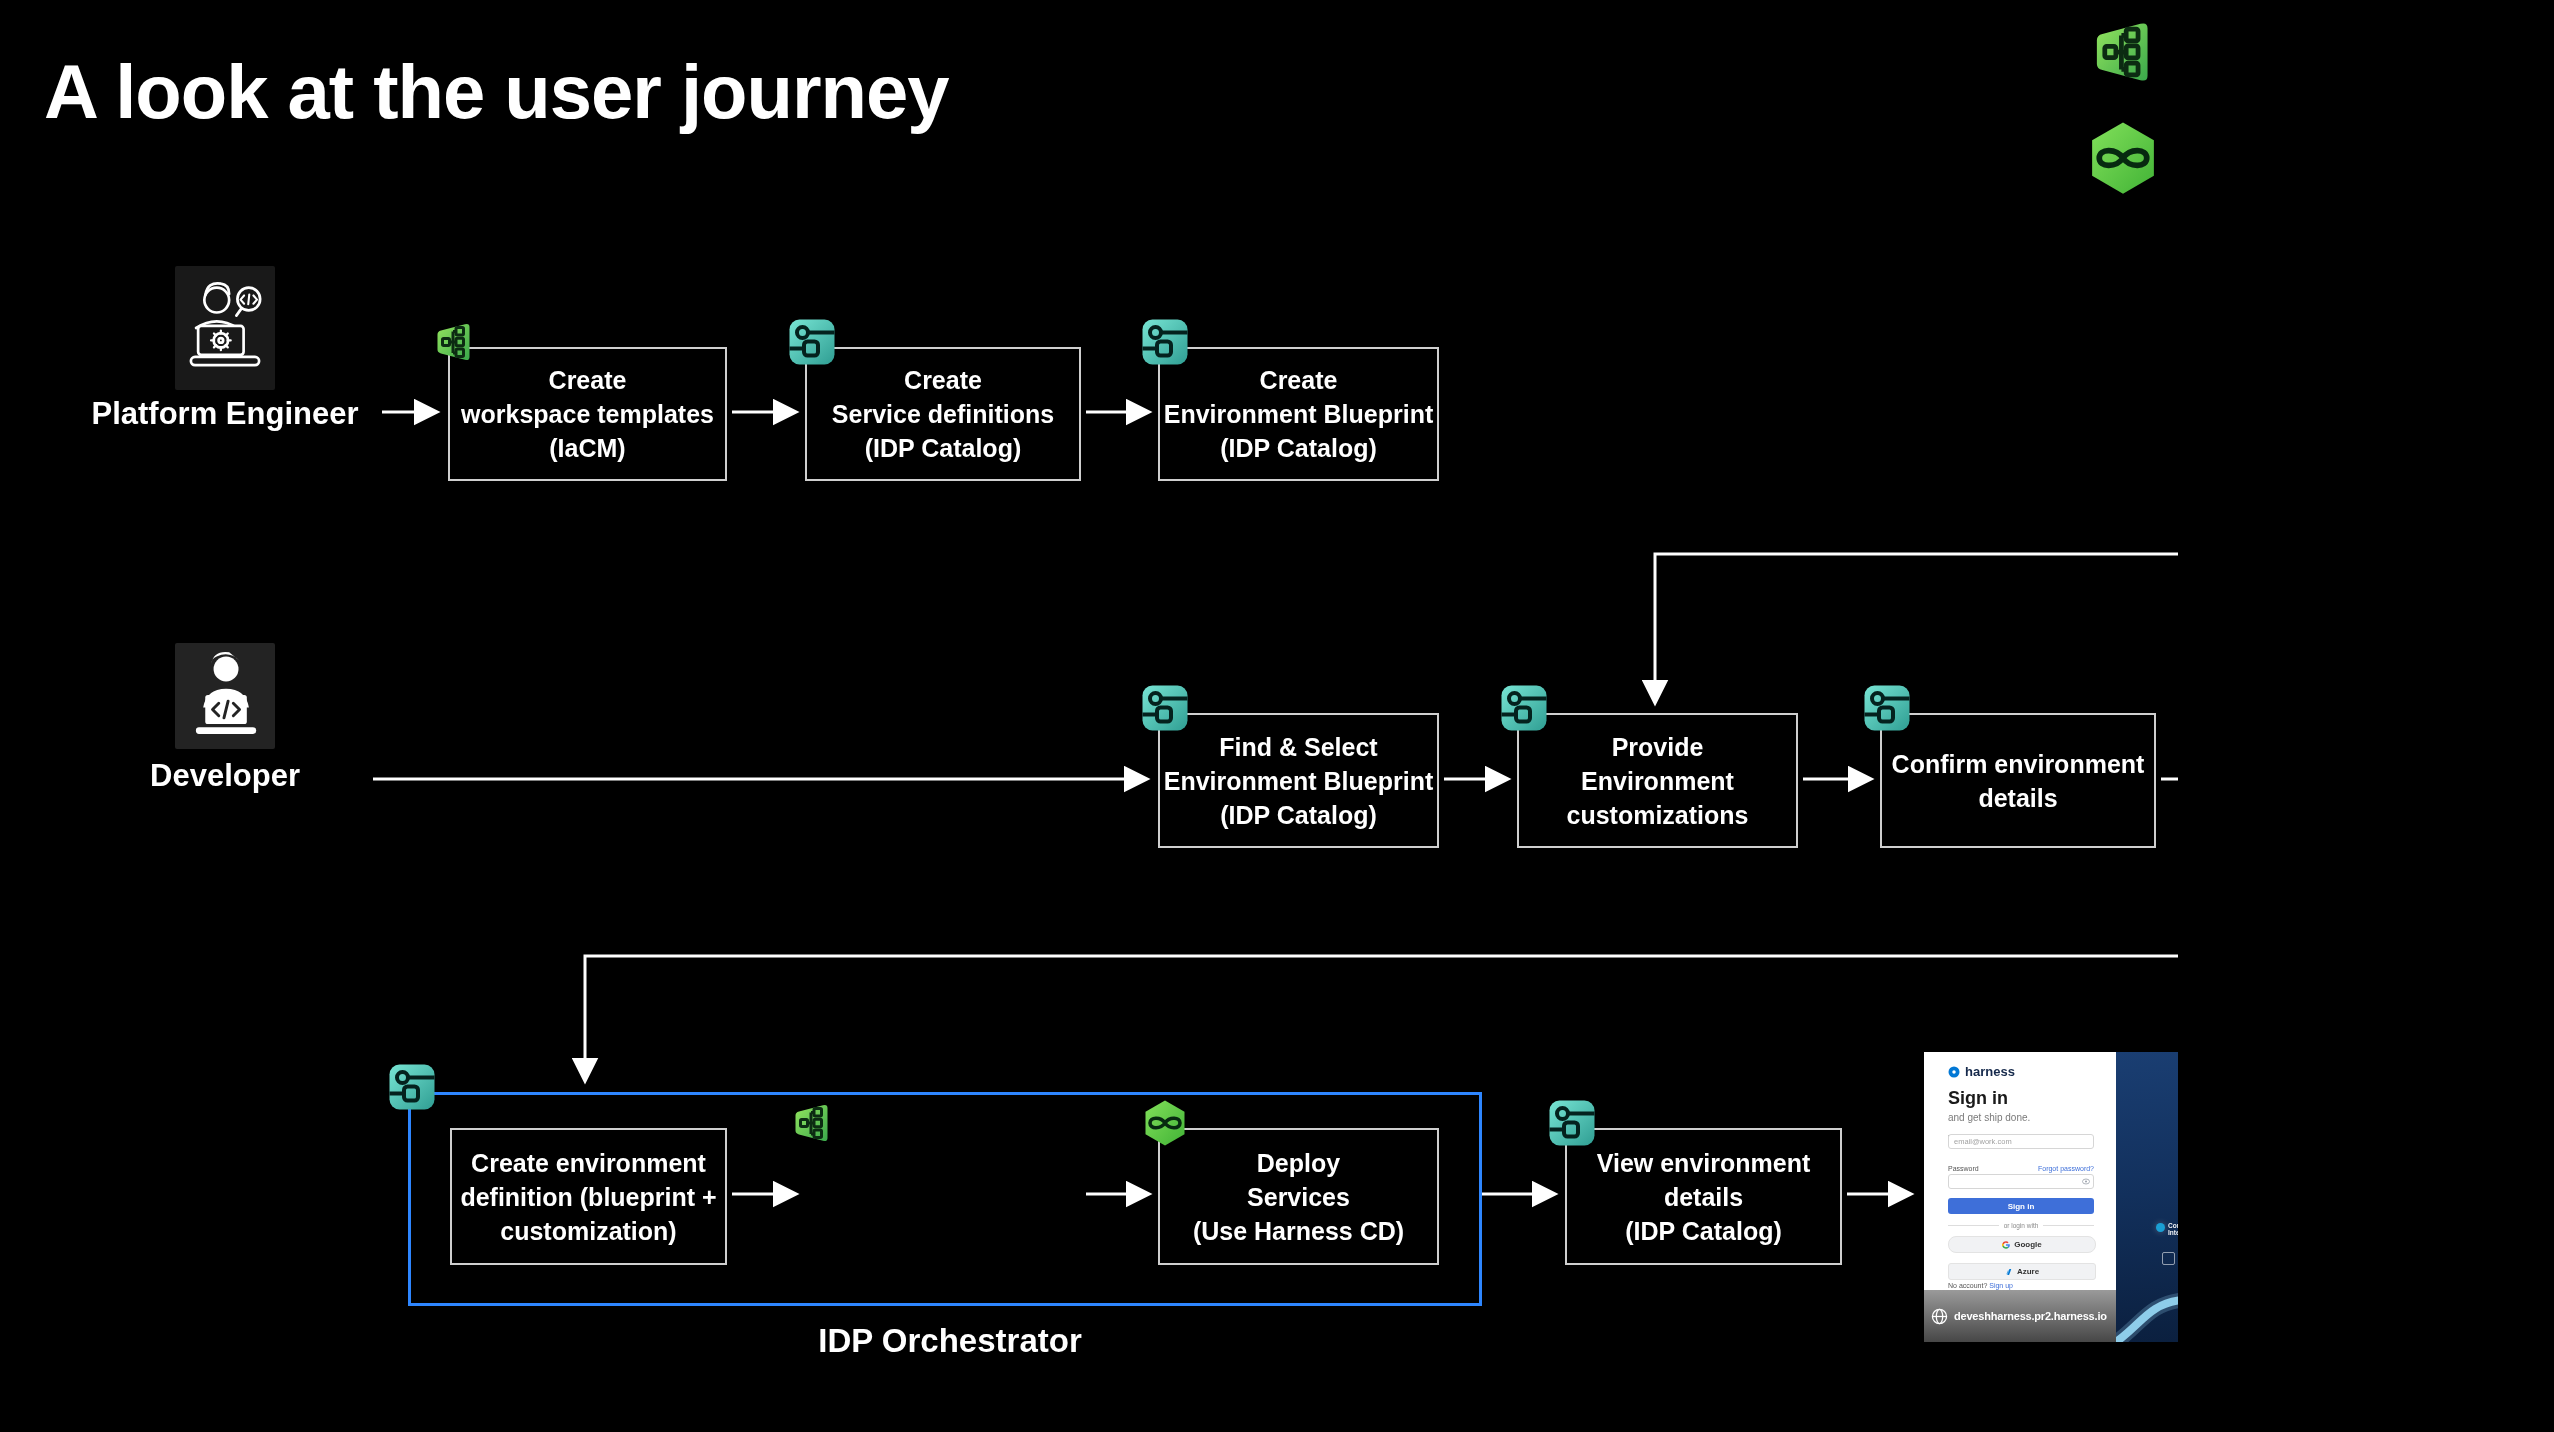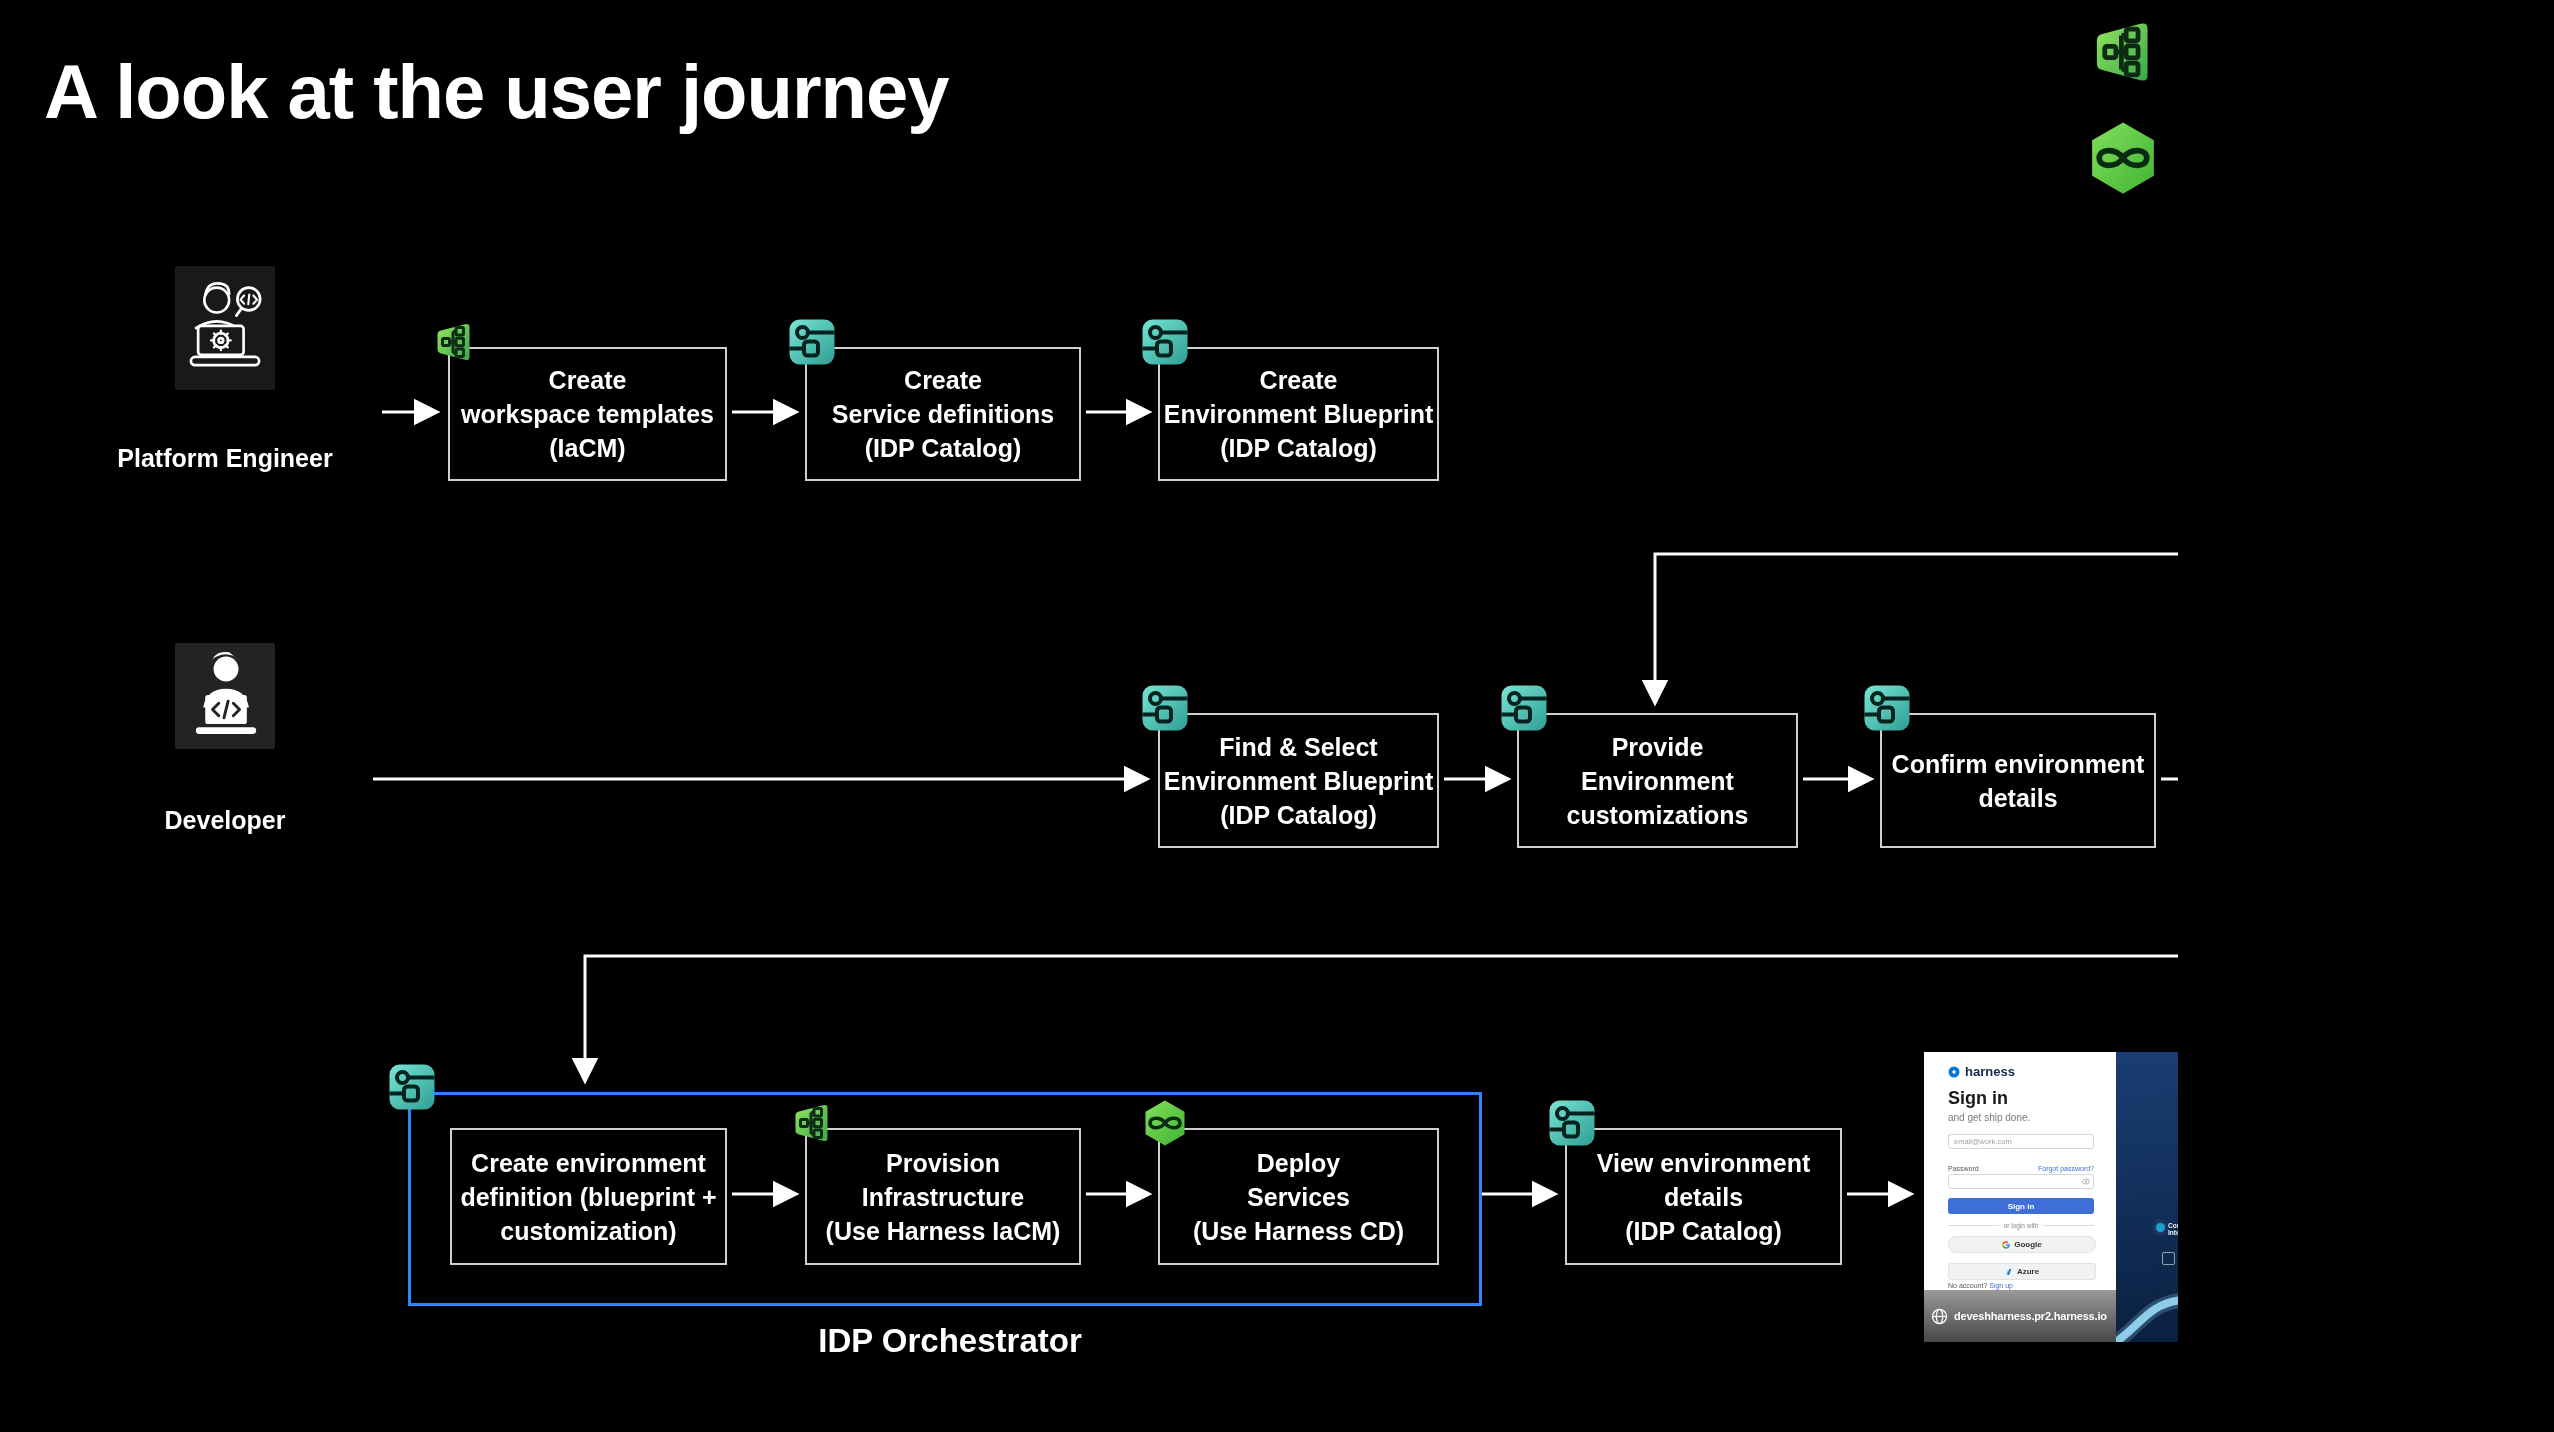--- a/index.html
+++ b/index.html
@@ -10,21 +10,21 @@
   #title{left:44px;top:48px;font-size:76px;font-weight:800;color:#fff;letter-spacing:-1px;}
   
   .legend-row{display:flex;align-items:center;gap:36px;}
   .legend-label{color:#fff;font-size:46px;font-weight:500;}
   
   .box{position:absolute;background:#000;border:2px solid #cfcfcf;color:#fff;
        display:flex;align-items:center;justify-content:center;text-align:center;
        font-size:25px;font-weight:700;line-height:1.36;white-space:pre-line;}
   .corner-icon{position:absolute;width:48px;height:48px;}
   .actor-card{position:absolute;background:#191919;border-radius:2px;}
-  .actor-label{position:absolute;color:#fff;font-weight:700;font-size:25px;text-align:center;transform:translateX(-50%);white-space:nowrap;margin-top:48px;}
+  .actor-label{position:absolute;color:#fff;font-weight:700;font-size:31px;text-align:center;transform:translateX(-50%);white-space:nowrap;}
   #orchestrator-box{position:absolute;left:408px;top:1092px;width:1068px;height:208px;border:3px solid #2e86ff;}
   #orchestrator-label{position:absolute;left:950px;top:1322px;transform:translateX(-50%);
       color:#fff;font-size:33px;font-weight:700;white-space:nowrap;}
   #policy-label{position:absolute;left:2310px;top:745px;color:#fff;font-size:27px;font-weight:700;
       line-height:1.3;white-space:pre-line;}
   
   #wires{position:absolute;left:0;top:0;}
   
   #preview{position:absolute;left:1924px;top:1052px;width:546px;height:290px;overflow:hidden;background:#fff;}
   #preview-right{position:absolute;left:192px;top:0;width:354px;height:290px;
@@ -216,23 +216,20 @@
   <div id="orchestrator-box"></div>
   <svg class="corner-icon" style="left:388px;top:1063px;" viewBox="0 0 48 48">
       <use href="#icon-idp"></use>
     </svg>
   <div id="orchestrator-label">IDP Orchestrator</div>
 
   <div class="box" style="left:450px;top:1128px;width:273px;height:133px;">Create environment
 definition (blueprint +
 customization)</div>
 
-  <div class="box" style="left:805px;top:1128px;width:272px;height:133px;">Provision
-Infrastructure
-(Use Harness IaCM)</div>
   <svg class="corner-icon" style="left:788px;top:1099px;" viewBox="0 0 48 48">
       <use href="#icon-iacm"></use>
     </svg>
 
   <div class="box" style="left:1158px;top:1128px;width:277px;height:133px;">Deploy
 Services
 (Use Harness CD)</div>
   <svg class="corner-icon" style="left:1141px;top:1099px;" viewBox="0 0 48 48">
       <use href="#icon-cd"></use>
     </svg>

